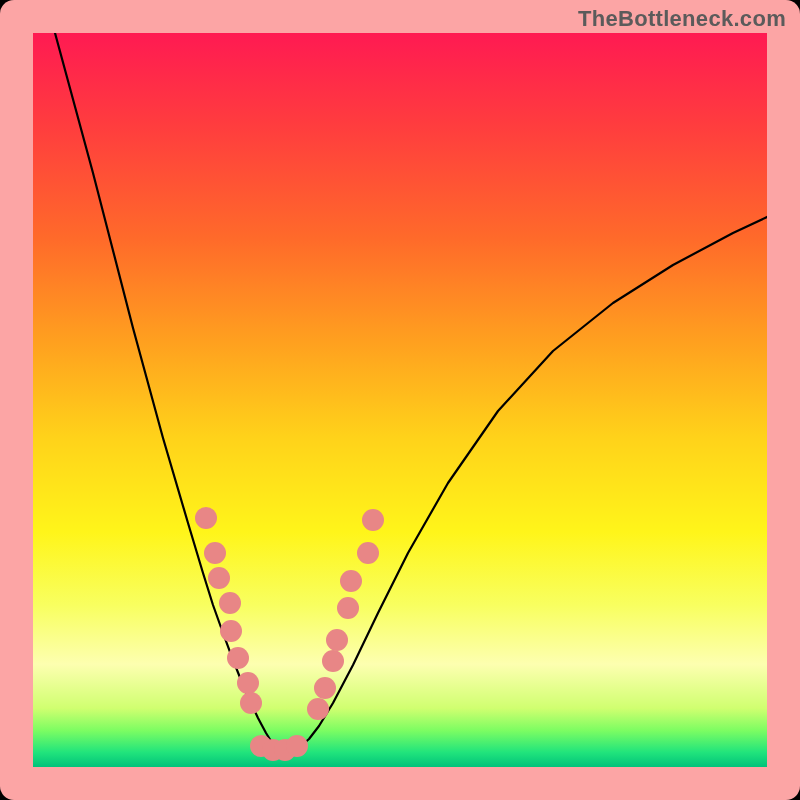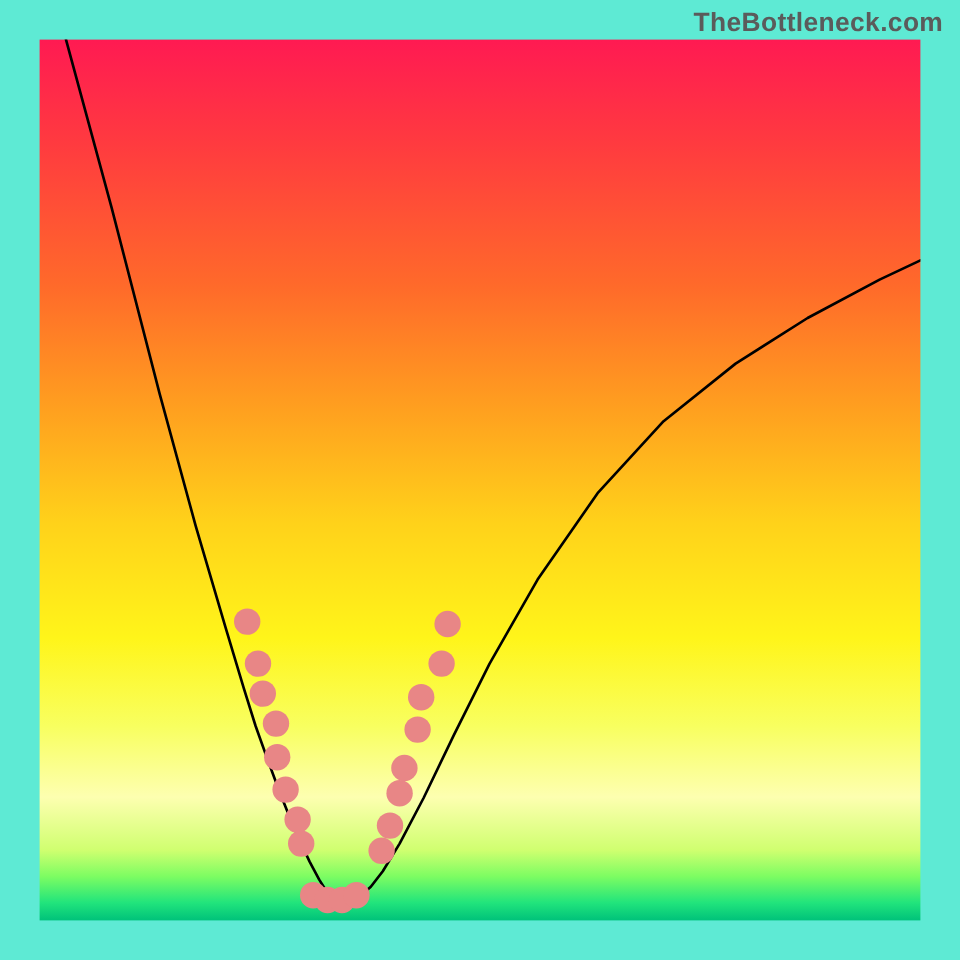--- a/index.html
+++ b/index.html
@@ -1,21 +1,22 @@
 <!DOCTYPE html>
 <html><head>
 <meta charset="utf-8">
 <style>
   * { margin: 0; padding: 0; box-sizing: border-box; }
   html, body { width: 800px; height: 800px; overflow: hidden; background: #000; }
   .frame {
     position: relative;
     width: 800px;
     height: 800px;
-    background: #5eead4;
+    background: #fca5a5;
+    border-radius: 14px;
   }
   .plot-area {
     position: absolute;
     left: 33px;
     top: 33px;
     width: 734px;
     height: 734px;
     background: linear-gradient(to bottom,
       #ff1a52 0%,
       #ff3b3f 12%,

